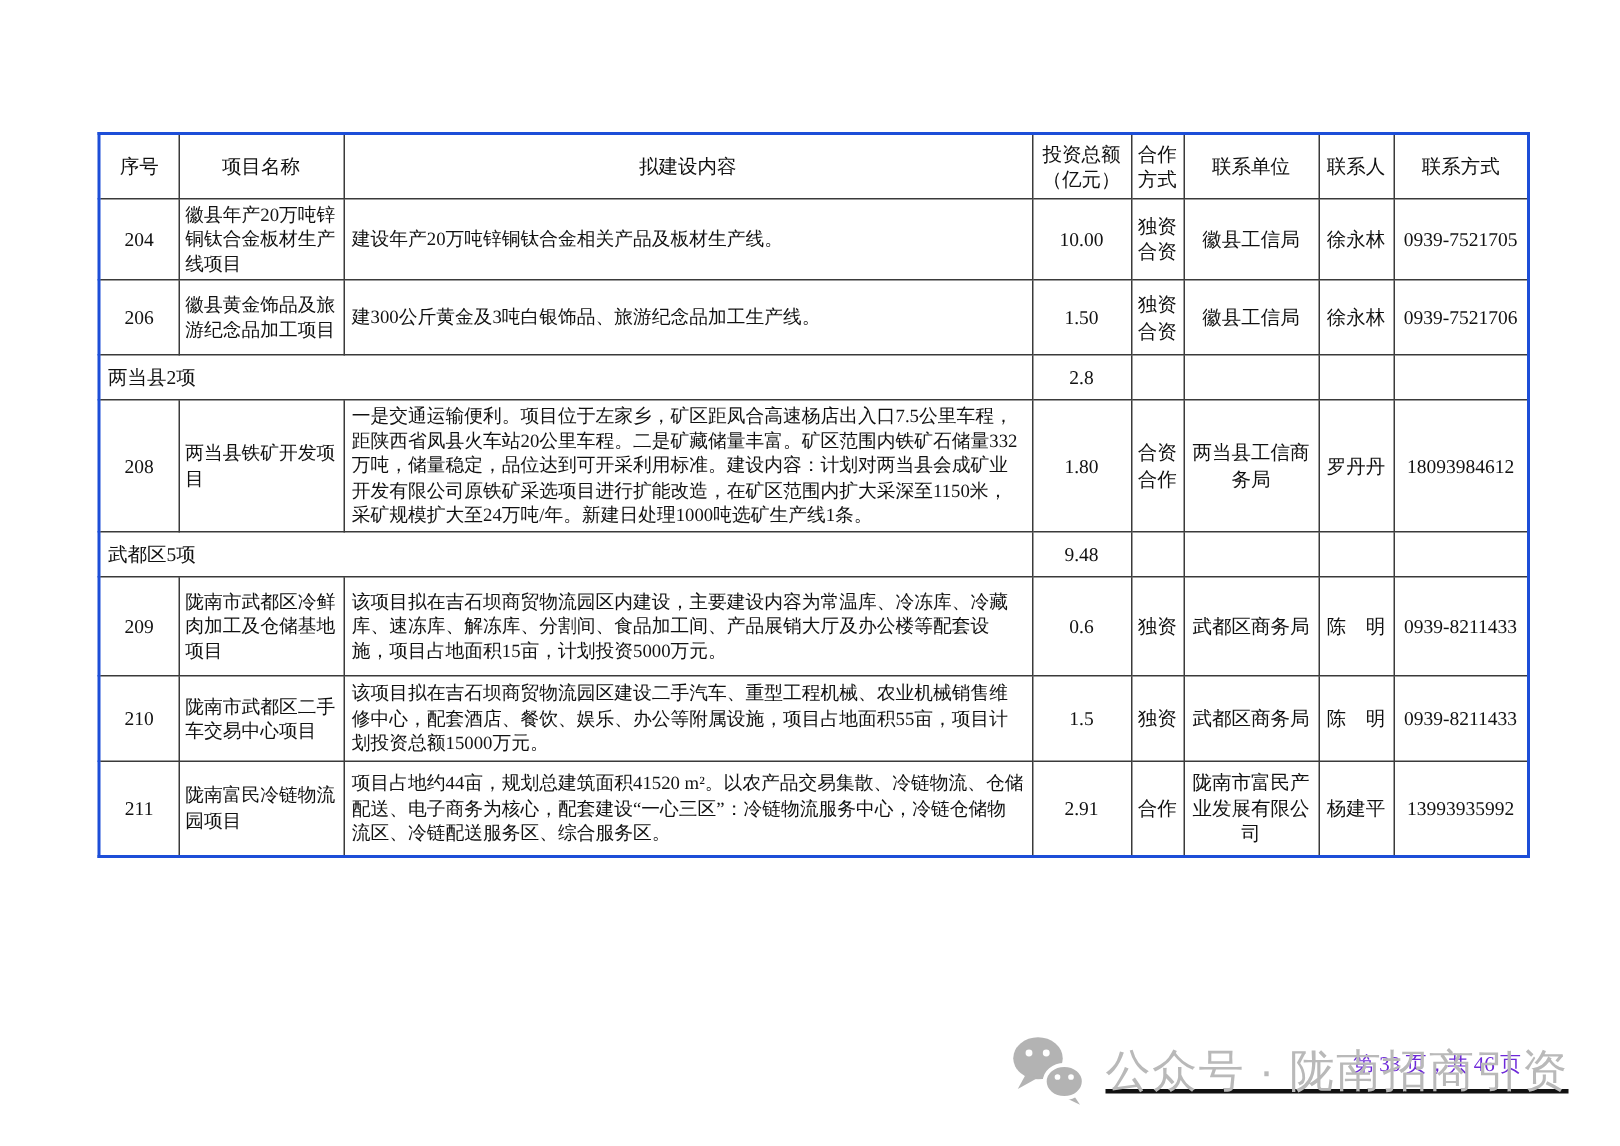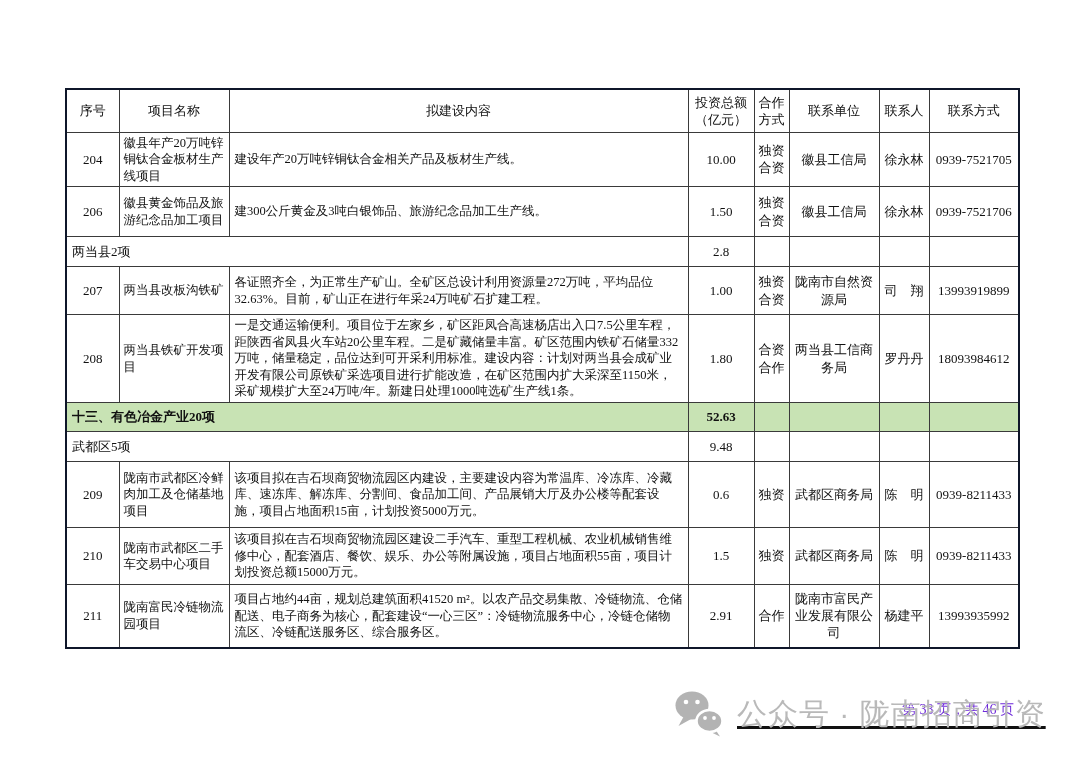--- a/index.html
+++ b/index.html
@@ -9,21 +9,21 @@
     position:relative;
     overflow:hidden;
     font-family:"Liberation Serif","DejaVu Serif",serif;
     color:#111;
   }
   .table-wrap { position:absolute; left:65px; top:88px; }
   table.projects {
     border-collapse:collapse;
     table-layout:fixed;
     width:953px;
-    border:2px solid #0f172a;
+    border:2px solid #1d4ed8;
     padding-left:13px;
   }
   .projects th, .projects td {
     border:1px solid #3a3a3a;
     font-size:13px;
     vertical-align:middle;
     line-height:1.32;
     overflow:hidden;
   }
   .projects th {
@@ -103,49 +103,30 @@
           <td class="c-contact">0939-7521706</td>
         </tr>
         <tr style="height: 30px;">
           <td class="c-label" colspan="3">两当县2项</td>
           <td class="c-inv">2.8</td>
           <td class="c-mode"></td>
           <td class="c-unit"></td>
           <td class="c-person"></td>
           <td class="c-contact"></td>
         </tr>
-        <tr style="height: 48px;">
-          <td class="c-no">207</td>
-          <td class="c-name">两当县改板沟铁矿</td>
-          <td class="c-content">各证照齐全，为正常生产矿山。全矿区总设计利用资源量272万吨，平均品位32.63%。目前，矿山正在进行年采24万吨矿石扩建工程。</td>
-          <td class="c-inv">1.00</td>
-          <td class="c-mode">独资
-合资</td>
-          <td class="c-unit">陇南市自然资源局</td>
-          <td class="c-person">司　翔</td>
-          <td class="c-contact">13993919899</td>
-        </tr>
         <tr style="height: 88px;">
           <td class="c-no">208</td>
           <td class="c-name">两当县铁矿开发项目</td>
           <td class="c-content">一是交通运输便利。项目位于左家乡，矿区距凤合高速杨店出入口7.5公里车程，距陕西省凤县火车站20公里车程。二是矿藏储量丰富。矿区范围内铁矿石储量332万吨，储量稳定，品位达到可开采利用标准。建设内容：计划对两当县会成矿业开发有限公司原铁矿采选项目进行扩能改造，在矿区范围内扩大采深至1150米，采矿规模扩大至24万吨/年。新建日处理1000吨选矿生产线1条。</td>
           <td class="c-inv">1.80</td>
           <td class="c-mode">合资
 合作</td>
           <td class="c-unit">两当县工信商务局</td>
           <td class="c-person">罗丹丹</td>
           <td class="c-contact">18093984612</td>
-        </tr>
-        <tr class="section" style="background: rgb(200, 227, 180); height: 29px;">
-          <td class="c-label" colspan="3">十三、有色冶金产业20项</td>
-          <td class="c-inv">52.63</td>
-          <td class="c-mode"></td>
-          <td class="c-unit"></td>
-          <td class="c-person"></td>
-          <td class="c-contact"></td>
         </tr>
         <tr style="height: 30px;">
           <td class="c-label" colspan="3">武都区5项</td>
           <td class="c-inv">9.48</td>
           <td class="c-mode"></td>
           <td class="c-unit"></td>
           <td class="c-person"></td>
           <td class="c-contact"></td>
         </tr>
         <tr style="height: 66px;">

